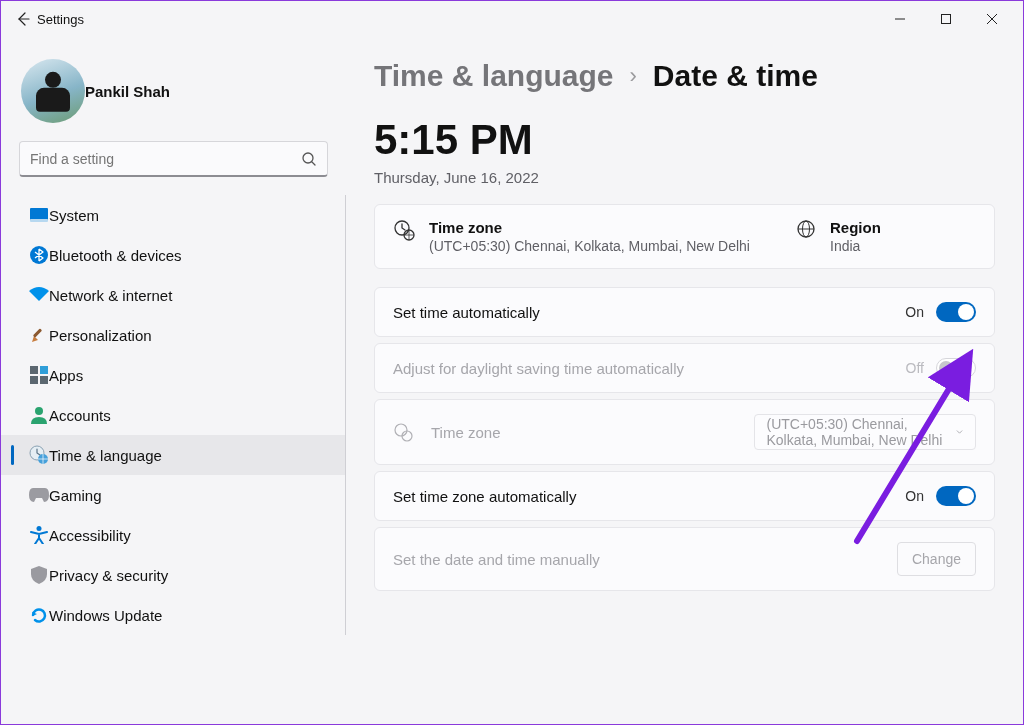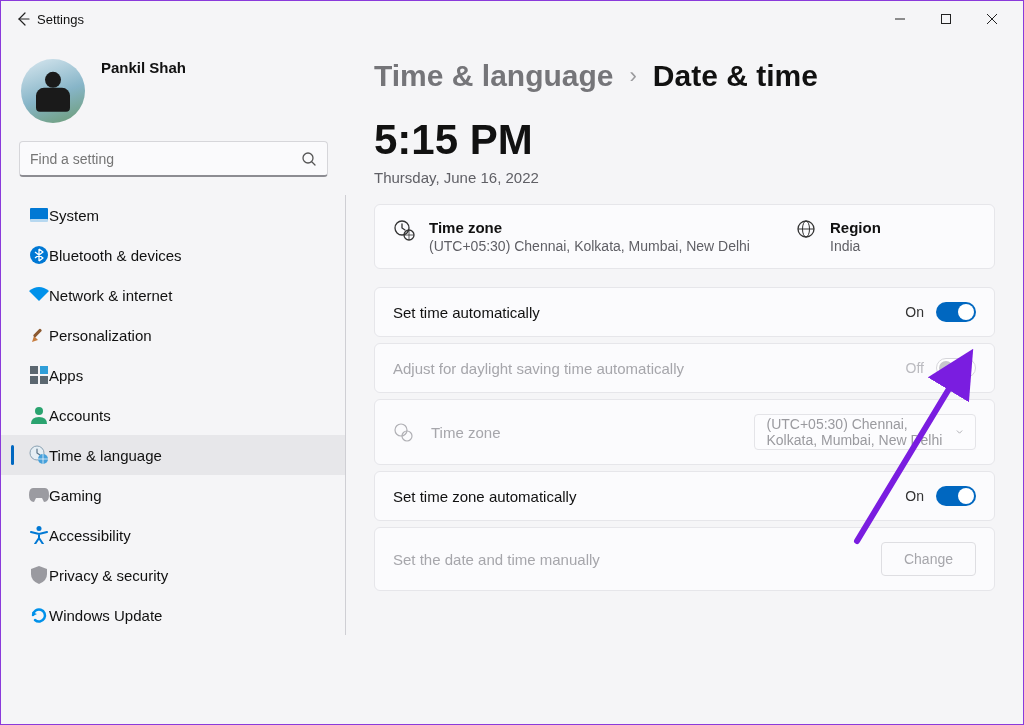--- a/index.html
+++ b/index.html
@@ -25,21 +25,21 @@
   .win-btn { width: 46px; height: 30px; display:flex; align-items:center; justify-content:center; cursor:pointer; }
 
   .layout { display: flex; height: calc(100% - 36px); }
 
   .sidebar {
     width: 345px;
     display: flex;
     flex-direction: column;
     padding: 14px 0 0 0;
   }
-  .profile { display: flex; align-items: flex-start; gap: 16px; padding: 8px 20px 18px 20px; }
+  .profile { display: flex; align-items: center; gap: 0; padding: 8px 20px 18px 20px; }
   .avatar {
     width: 64px; height: 64px; border-radius: 50%;
     overflow: hidden; position: relative;
     background: linear-gradient(160deg,#d9e8f0 0%,#87b5c8 55%,#6b9b72 100%);
   }
   .avatar .silhouette {
     position:absolute; left:50%; top:50%; transform:translate(-50%,-48%);
     width:34px; height:40px;
   }
   .avatar .silhouette::before{
@@ -126,21 +126,21 @@
     border-radius:4px; height:36px;
     display:flex; align-items:center; justify-content:space-between;
     padding:0 12px; color:#9a9a9f; font-size:14px;
   }
   .tz-row { display:flex; align-items:center; gap:18px; width:100%; }
   .tz-icon { width:20px; height:20px; color:#b0b0b5; flex-shrink:0; }
   .tz-label { color:#a6a6ab; font-size:15px; min-width:90px; }
 
   .btn {
     border:1px solid #dedee2; background:#fbfbfd;
-    border-radius:4px; height:34px; padding:0 22px;
+    border-radius:4px; height:34px; padding:0 14px;
     font-size:14px; color:#a6a6ab; cursor:default;
   }
 
   .arrow-annotation {
     position: absolute;
     pointer-events: none;
   }
 </style>
 </head>
 <body>

